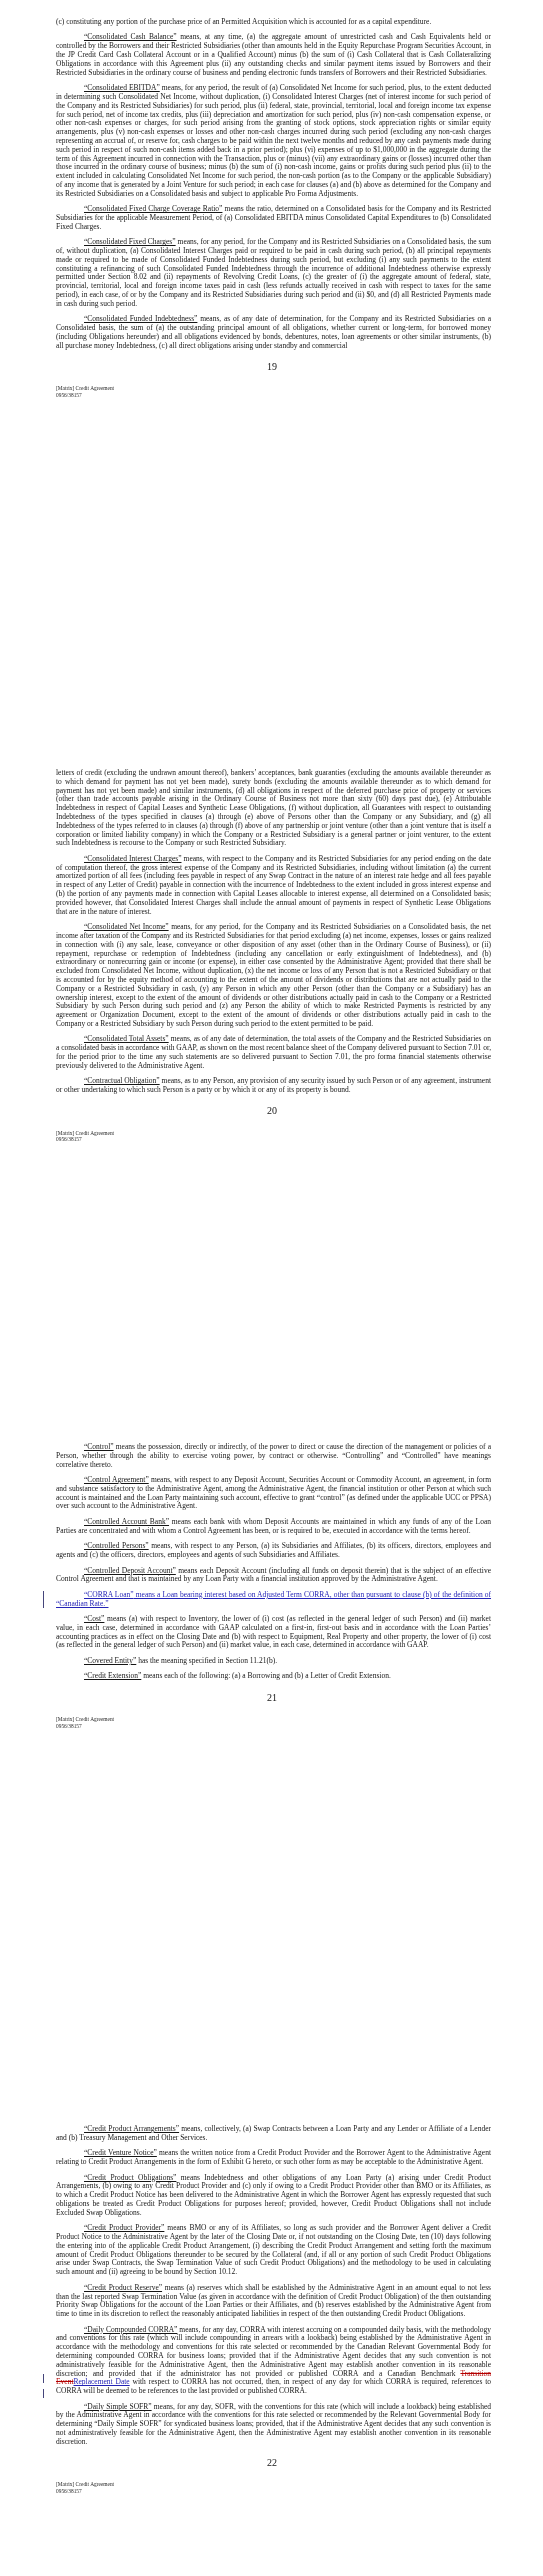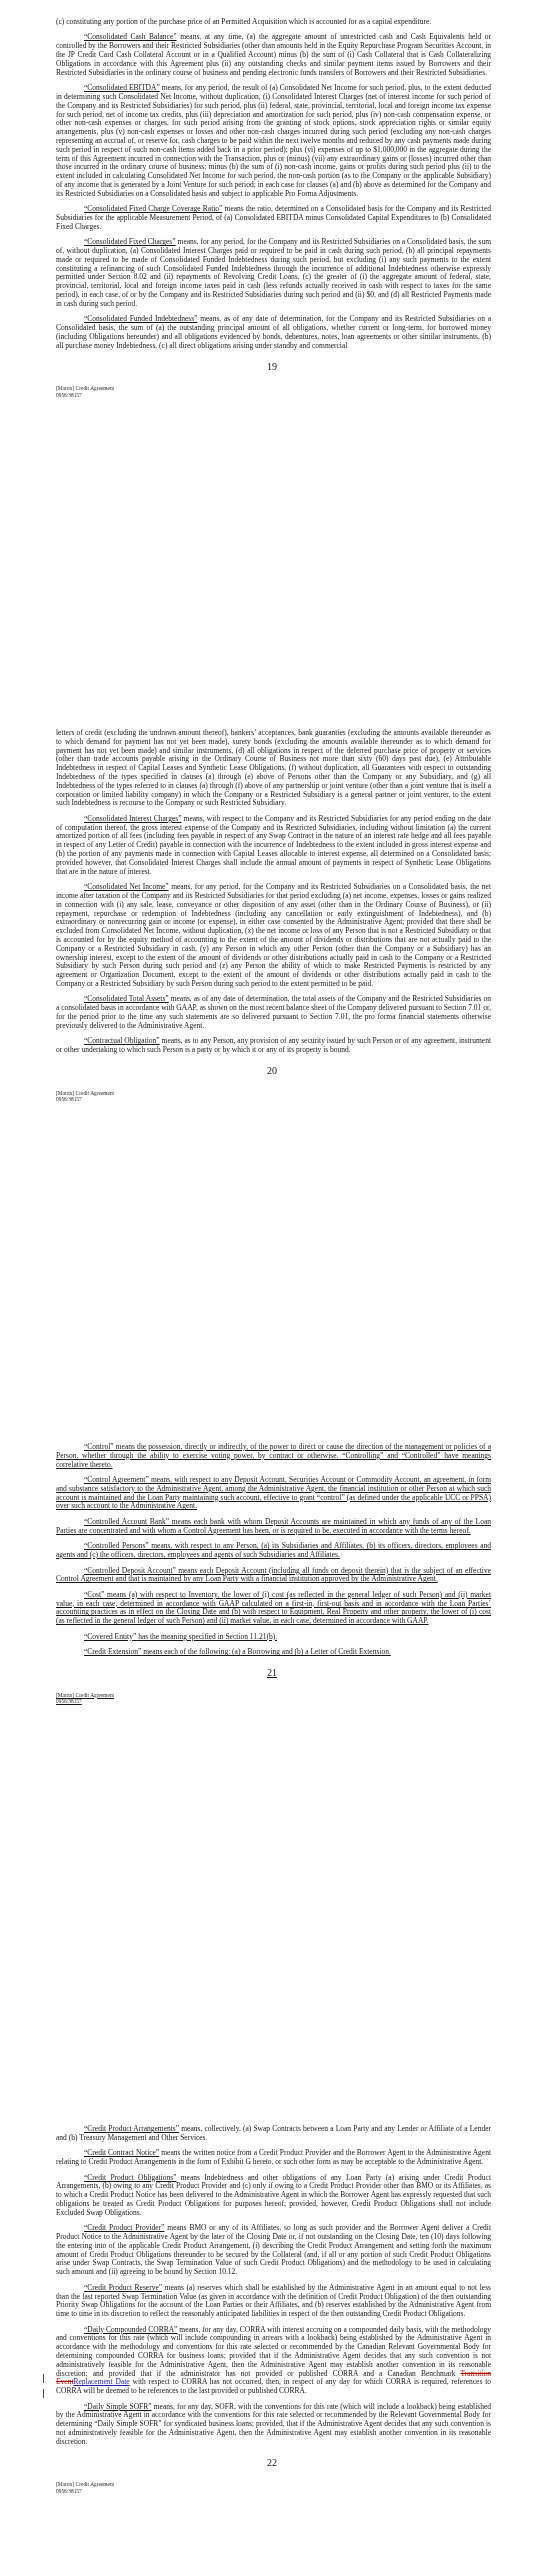--- a/index.html
+++ b/index.html
@@ -50,57 +50,58 @@
         <p class="para indent"><span class="seg-term">“Consolidated Fixed Charges”</span><span class="seg-plain"> means, for any period, for the Company and its Restricted Subsidiaries on a Consolidated basis, the sum of, without duplication, (a) Consolidated Interest Charges paid or required to be paid in cash during such period, (b) all principal repayments made or required to be made of Consolidated Funded Indebtedness during such period, but excluding (i) any such payments to the extent constituting a refinancing of such Consolidated Funded Indebtedness through the incurrence of additional Indebtedness otherwise expressly permitted under Section 8.02 and (ii) repayments of Revolving Credit Loans, (c) the greater of (i) the aggregate amount of federal, state, provincial, territorial, local and foreign income taxes paid in cash (less refunds actually received in cash with respect to taxes for the same period), in each case, of or by the Company and its Restricted Subsidiaries during such period and (ii) $0, and (d) all Restricted Payments made in cash during such period.</span></p>
         <p class="para indent"><span class="seg-term">“Consolidated Funded Indebtedness”</span><span class="seg-plain"> means, as of any date of determination, for the Company and its Restricted Subsidiaries on a Consolidated basis, the sum of (a) the outstanding principal amount of all obligations, whether current or long-term, for borrowed money (including Obligations hereunder) and all obligations evidenced by bonds, debentures, notes, loan agreements or other similar instruments, (b) all purchase money Indebtedness, (c) all direct obligations arising under standby and commercial</span></p>
       </div>
     <div class="pageno">19</div>
     <div class="footer">
       <div>[Matrix] Credit Agreement</div>
       <div>0956/38157</div>
     </div>
   </section>
 
-  <section class="page" style="top:729px;">
+  <section class="page" style="top:769px;">
     <div class="page-body">
         <p class="para"><span class="seg-plain">letters of credit (excluding the undrawn amount thereof), bankers’ acceptances, bank guaranties (excluding the amounts available thereunder as to which demand for payment has not yet been made), surety bonds (excluding the amounts available thereunder as to which demand for payment has not yet been made) and similar instruments, (d) all obligations in respect of the deferred purchase price of property or services (other than trade accounts payable arising in the Ordinary Course of Business not more than sixty (60) days past due), (e) Attributable Indebtedness in respect of Capital Leases and Synthetic Lease Obligations, (f) without duplication, all Guarantees with respect to outstanding Indebtedness of the types specified in clauses (a) through (e) above of Persons other than the Company or any Subsidiary, and (g) all Indebtedness of the types referred to in clauses (a) through (f) above of any partnership or joint venture (other than a joint venture that is itself a corporation or limited liability company) in which the Company or a Restricted Subsidiary is a general partner or joint venturer, to the extent such Indebtedness is recourse to the Company or such Restricted Subsidiary.</span></p>
         <p class="para indent"><span class="seg-term">“Consolidated Interest Charges”</span><span class="seg-plain"> means, with respect to the Company and its Restricted Subsidiaries for any period ending on the date of computation thereof, the gross interest expense of the Company and its Restricted Subsidiaries, including without limitation (a) the current amortized portion of all fees (including fees payable in respect of any Swap Contract in the nature of an interest rate hedge and all fees payable in respect of any Letter of Credit) payable in connection with the incurrence of Indebtedness to the extent included in gross interest expense and (b) the portion of any payments made in connection with Capital Leases allocable to interest expense, all determined on a Consolidated basis; provided however, that Consolidated Interest Charges shall include the annual amount of payments in respect of Synthetic Lease Obligations that are in the nature of interest.</span></p>
         <p class="para indent"><span class="seg-term">“Consolidated Net Income”</span><span class="seg-plain"> means, for any period, for the Company and its Restricted Subsidiaries on a Consolidated basis, the net income after taxation of the Company and its Restricted Subsidiaries for that period excluding (a) net income, expenses, losses or gains realized in connection with (i) any sale, lease, conveyance or other disposition of any asset (other than in the Ordinary Course of Business), or (ii) repayment, repurchase or redemption of Indebtedness (including any cancellation or early extinguishment of Indebtedness), and (b) extraordinary or nonrecurring gain or income (or expense), in either case consented by the Administrative Agent; provided that there shall be excluded from Consolidated Net Income, without duplication, (x) the net income or loss of any Person that is not a Restricted Subsidiary or that is accounted for by the equity method of accounting to the extent of the amount of dividends or distributions that are not actually paid to the Company or a Restricted Subsidiary in cash, (y) any Person in which any other Person (other than the Company or a Subsidiary) has an ownership interest, except to the extent of the amount of dividends or other distributions actually paid in cash to the Company or a Restricted Subsidiary by such Person during such period and (z) any Person the ability of which to make Restricted Payments is restricted by any agreement or Organization Document, except to the extent of the amount of dividends or other distributions actually paid in cash to the Company or a Restricted Subsidiary by such Person during such period to the extent permitted to be paid.</span></p>
         <p class="para indent"><span class="seg-term">“Consolidated Total Assets”</span><span class="seg-plain"> means, as of any date of determination, the total assets of the Company and the Restricted Subsidiaries on a consolidated basis in accordance with GAAP, as shown on the most recent balance sheet of the Company delivered pursuant to Section 7.01 or, for the period prior to the time any such statements are so delivered pursuant to Section 7.01, the pro forma financial statements otherwise previously delivered to the Administrative Agent.</span></p>
         <p class="para indent"><span class="seg-term">“Contractual Obligation”</span><span class="seg-plain"> means, as to any Person, any provision of any security issued by such Person or of any agreement, instrument or other undertaking to which such Person is a party or by which it or any of its property is bound.</span></p>
       </div>
     <div class="pageno">20</div>
     <div class="footer">
       <div>[Matrix] Credit Agreement</div>
       <div>0956/38157</div>
     </div>
   </section>
 
-  <section class="page" style="top:1443px;text-decoration:underline;">
+  <section class="page" style="top:1443px;">
     <div class="page-body">
         <p class="para indent"><span class="seg-term">“Control”</span><span class="seg-plain"> means the possession, directly or indirectly, of the power to direct or cause the direction of the management or policies of a Person, whether through the ability to exercise voting power, by contract or otherwise. “Controlling” and “Controlled” have meanings correlative thereto.</span></p>
         <p class="para indent"><span class="seg-term">“Control Agreement”</span><span class="seg-plain"> means, with respect to any Deposit Account, Securities Account or Commodity Account, an agreement, in form and substance satisfactory to the Administrative Agent, among the Administrative Agent, the financial institution or other Person at which such account is maintained and the Loan Party maintaining such account, effective to grant “control” (as defined under the applicable UCC or PPSA) over such account to the Administrative Agent.</span></p>
         <p class="para indent"><span class="seg-term">“Controlled Account Bank”</span><span class="seg-plain"> means each bank with whom Deposit Accounts are maintained in which any funds of any of the Loan Parties are concentrated and with whom a Control Agreement has been, or is required to be, executed in accordance with the terms hereof.</span></p>
         <p class="para indent"><span class="seg-term">“Controlled Persons”</span><span class="seg-plain"> means, with respect to any Person, (a) its Subsidiaries and Affiliates, (b) its officers, directors, employees and agents and (c) the officers, directors, employees and agents of such Subsidiaries and Affiliates.</span></p>
         <p class="para indent"><span class="seg-term">“Controlled Deposit Account”</span><span class="seg-plain"> means each Deposit Account (including all funds on deposit therein) that is the subject of an effective Control Agreement and that is maintained by any Loan Party with a financial institution approved by the Administrative Agent.</span></p>
+        <p class="para indent cb-full"><span class="seg-ins">“CORRA Loan”</span><span class="seg-ins"> means a Loan bearing interest based on Adjusted Term CORRA, other than pursuant to clause (b) of the definition of “Canadian Rate.”</span></p>
         <p class="para indent"><span class="seg-term">“Cost”</span><span class="seg-plain"> means (a) with respect to Inventory, the lower of (i) cost (as reflected in the general ledger of such Person) and (ii) market value, in each case, determined in accordance with GAAP calculated on a first-in, first-out basis and in accordance with the Loan Parties’ accounting practices as in effect on the Closing Date and (b) with respect to Equipment, Real Property and other property, the lower of (i) cost (as reflected in the general ledger of such Person) and (ii) market value, in each case, determined in accordance with GAAP.</span></p>
         <p class="para indent"><span class="seg-term">“Covered Entity”</span><span class="seg-plain"> has the meaning specified in Section 11.21(b).</span></p>
         <p class="para indent"><span class="seg-term">“Credit Extension”</span><span class="seg-plain"> means each of the following: (a) a Borrowing and (b) a Letter of Credit Extension.</span></p>
       </div>
     <div class="pageno">21</div>
     <div class="footer">
       <div>[Matrix] Credit Agreement</div>
       <div>0956/38157</div>
     </div>
   </section>
 
   <section class="page" style="top:2125px;">
     <div class="page-body">
         <p class="para indent"><span class="seg-term">“Credit Product Arrangements”</span><span class="seg-plain"> means, collectively, (a) Swap Contracts between a Loan Party and any Lender or Affiliate of a Lender and (b) Treasury Management and Other Services.</span></p>
-        <p class="para indent"><span class="seg-term">“Credit Contract Notice”</span><span class="seg-plain"> means the written notice from a Credit Product Provider and the Borrower Agent to the Administrative Agent relating to Credit Product Arrangements in the form of Exhibit G hereto, or such other form as may be acceptable to the Administrative Agent.</span></p>
+        <p class="para indent"><span class="seg-term">“Credit Venture Notice”</span><span class="seg-plain"> means the written notice from a Credit Product Provider and the Borrower Agent to the Administrative Agent relating to Credit Product Arrangements in the form of Exhibit G hereto, or such other form as may be acceptable to the Administrative Agent.</span></p>
         <p class="para indent"><span class="seg-term">“Credit Product Obligations”</span><span class="seg-plain"> means Indebtedness and other obligations of any Loan Party (a) arising under Credit Product Arrangements, (b) owing to any Credit Product Provider and (c) only if owing to a Credit Product Provider other than BMO or its Affiliates, as to which a Credit Product Notice has been delivered to the Administrative Agent in which the Borrower Agent has expressly requested that such obligations be treated as Credit Product Obligations for purposes hereof; provided, however, Credit Product Obligations shall not include Excluded Swap Obligations.</span></p>
         <p class="para indent"><span class="seg-term">“Credit Product Provider”</span><span class="seg-plain"> means BMO or any of its Affiliates, so long as such provider and the Borrower Agent deliver a Credit Product Notice to the Administrative Agent by the later of the Closing Date or, if not outstanding on the Closing Date, ten (10) days following the entering into of the applicable Credit Product Arrangement, (i) describing the Credit Product Arrangement and setting forth the maximum amount of Credit Product Obligations thereunder to be secured by the Collateral (and, if all or any portion of such Credit Product Obligations arise under Swap Contracts, the Swap Termination Value of such Credit Product Obligations) and the methodology to be used in calculating such amount and (ii) agreeing to be bound by Section 10.12.</span></p>
         <p class="para indent"><span class="seg-term">“Credit Product Reserve”</span><span class="seg-plain"> means (a) reserves which shall be established by the Administrative Agent in an amount equal to not less than the last reported Swap Termination Value (as given in accordance with the definition of Credit Product Obligation) of the then outstanding Priority Swap Obligations for the account of the Loan Parties or their Affiliates, and (b) reserves established by the Administrative Agent from time to time in its discretion to reflect the reasonably anticipated liabilities in respect of the then outstanding Credit Product Obligations.</span></p>
         <p class="para indent cb-partial"><span class="seg-term">“Daily Compounded CORRA”</span><span class="seg-plain"> means, for any day, CORRA with interest accruing on a compounded daily basis, with the methodology and conventions for this rate (which will include compounding in arrears with a lookback) being established by the Administrative Agent in accordance with the methodology and conventions for this rate selected or recommended by the Canadian Relevant Governmental Body for determining compounded CORRA for business loans; provided that if the Administrative Agent decides that any such convention is not administratively feasible for the Administrative Agent, then the Administrative Agent may establish another convention in its reasonable discretion; and provided that if the administrator has not provided or published CORRA and a Canadian Benchmark </span><span class="seg-del">Transition Event</span><span class="seg-ins">Replacement Date</span><span class="seg-plain"> with respect to CORRA has not occurred, then, in respect of any day for which CORRA is required, references to CORRA will be deemed to be references to the last provided or published CORRA.</span></p>
         <p class="para indent"><span class="seg-term">“Daily Simple SOFR”</span><span class="seg-plain"> means, for any day, SOFR, with the conventions for this rate (which will include a lookback) being established by the Administrative Agent in accordance with the conventions for this rate selected or recommended by the Relevant Governmental Body for determining “Daily Simple SOFR” for syndicated business loans; provided, that if the Administrative Agent decides that any such convention is not administratively feasible for the Administrative Agent, then the Administrative Agent may establish another convention in its reasonable discretion.</span></p>
       </div>
     <div class="pageno">22</div>
     <div class="footer">
       <div>[Matrix] Credit Agreement</div>
       <div>0956/38157</div>

